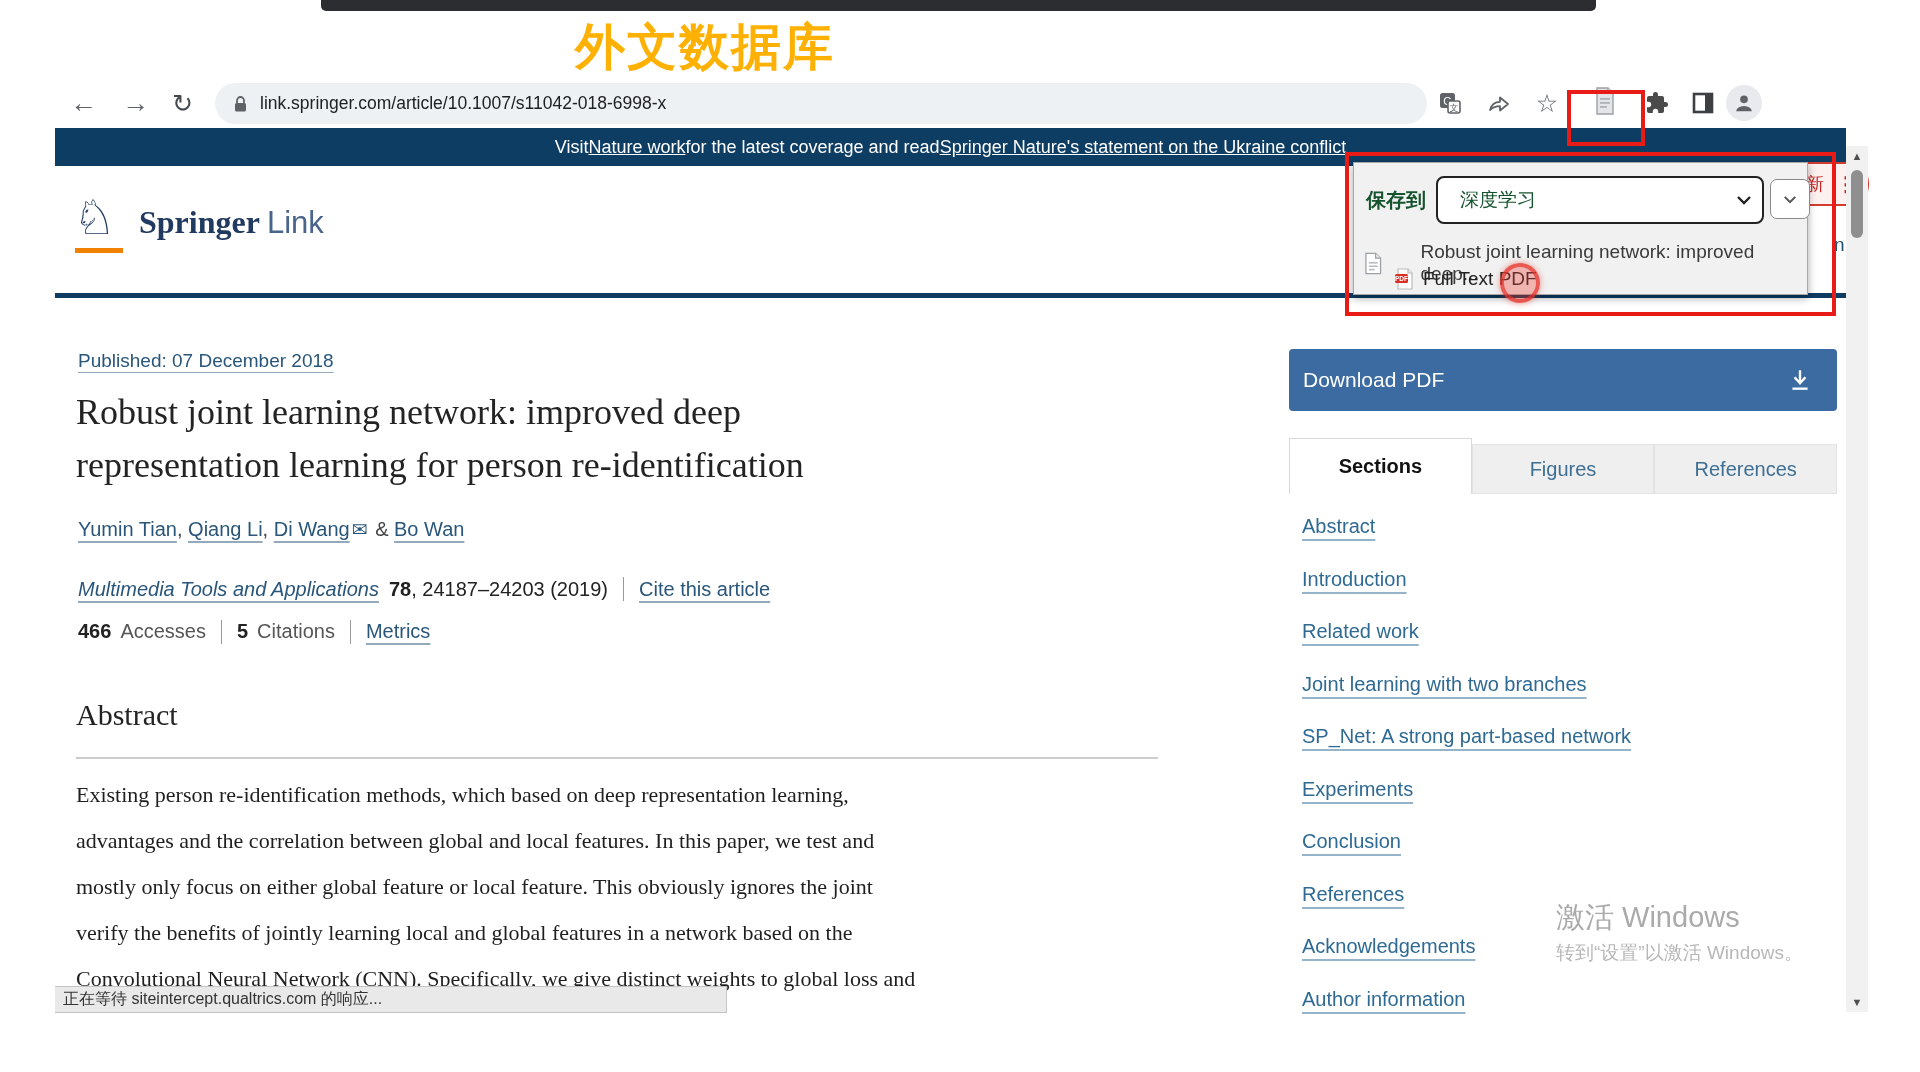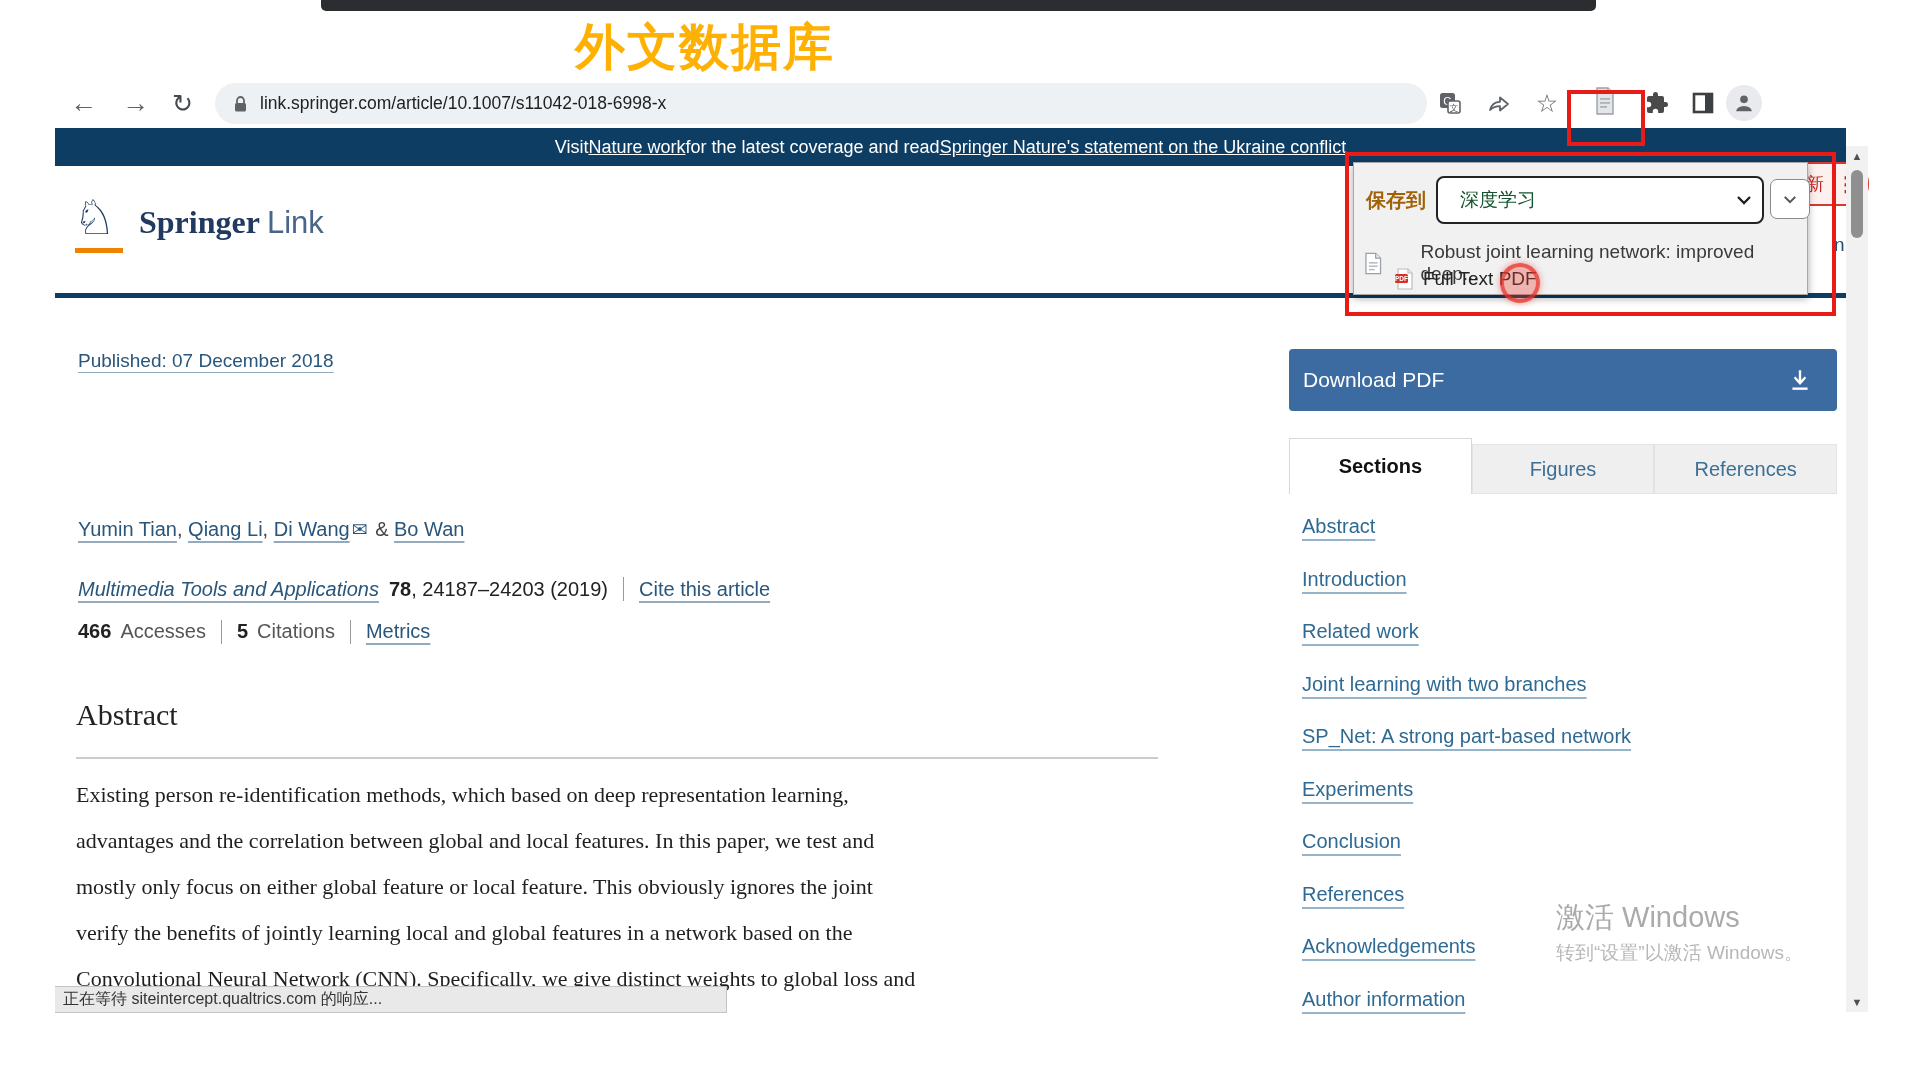--- a/index.html
+++ b/index.html
@@ -43,21 +43,21 @@
   .logo-under{position:absolute;left:20px;top:82px;width:48px;height:5px;background:#ef8200;}
   .logo-word{position:absolute;left:84px;top:38px;display:flex;align-items:baseline;}
   .logo-springer{font-family:"Liberation Serif",serif;font-weight:700;font-size:32px;color:#213a60;}
   .logo-link{font-size:31px;font-weight:400;color:#49658a;margin-left:7px;}
   .login-partial{position:absolute;left:1779px;top:68px;font-size:19px;color:#1d4f71;}
   .header-rule{left:55px;top:293px;width:1791px;height:5px;background:#0e3d64;}
 
   
   .popup{left:1353px;top:162px;width:453px;height:131px;background:#f1f1f1;border:1px solid #a8a8a8;
          box-shadow:0 3px 8px rgba(0,0,0,.35);z-index:40;}
-  .popup-label{position:absolute;left:12px;top:24px;font-size:20px;font-weight:600;color:#a16207;}
+  .popup-label{position:absolute;left:12px;top:24px;font-size:20px;font-weight:600;color:#14532d;}
   .popup-select{position:absolute;left:82px;top:13px;width:324px;height:44px;background:#fff;
                 border:2.5px solid #222;border-radius:8px;display:flex;align-items:center;}
   .popup-select-text{margin-left:22px;font-size:19px;color:#14532d;flex:1;}
   .popup-select-chev{margin-right:10px;display:flex;}
   .popup-chev-btn{position:absolute;left:416px;top:16px;width:38px;height:38px;background:#fff;
                   border:1.5px solid #8a8a8a;border-radius:7px;display:flex;align-items:center;justify-content:center;}
   .popup-row2{position:absolute;left:10px;top:78px;display:flex;align-items:center;gap:27px;}
   .popup-row2-text{margin-left:11px;font-size:19px;color:#3a3a3a;}
   .popup-row3{position:absolute;left:40px;top:105px;display:flex;align-items:center;}
   .popup-row3-text{margin-left:9px;font-size:19px;color:#222;}
@@ -239,20 +239,21 @@
           <text x="7.5" y="12.8" font-size="6.5" fill="#fff" text-anchor="middle" font-family="Liberation Sans,sans-serif" font-weight="bold">PDF</text>
         </svg>
       <span class="popup-row3-text">Full Text PDF</span>
     </div>
     <div class="click-circle"></div>
   </div>
 
   <div class="abs redbox-big"></div>
 
   <a class="abs published">Published: 07 December 2018</a>
+  <h1 class="abs art-title" style="margin:0;font-weight:400;">Robust joint learning network: improved deep representation learning for person re-identification</h1>
 
   <div class="abs authors">
     <a>Yumin Tian</a><span>, </span><a>Qiang Li</a><span>, </span><a>Di Wang</a><span class="env">✉</span><span> &amp; </span><a>Bo Wan</a>
   </div>
 
   <div class="abs journal">
     <span class="journal-name">Multimedia Tools and Applications</span>
     <span class="jvol">78</span>
     <span>, 24187–24203 (2019)</span>
     <span class="vdiv"></span>

